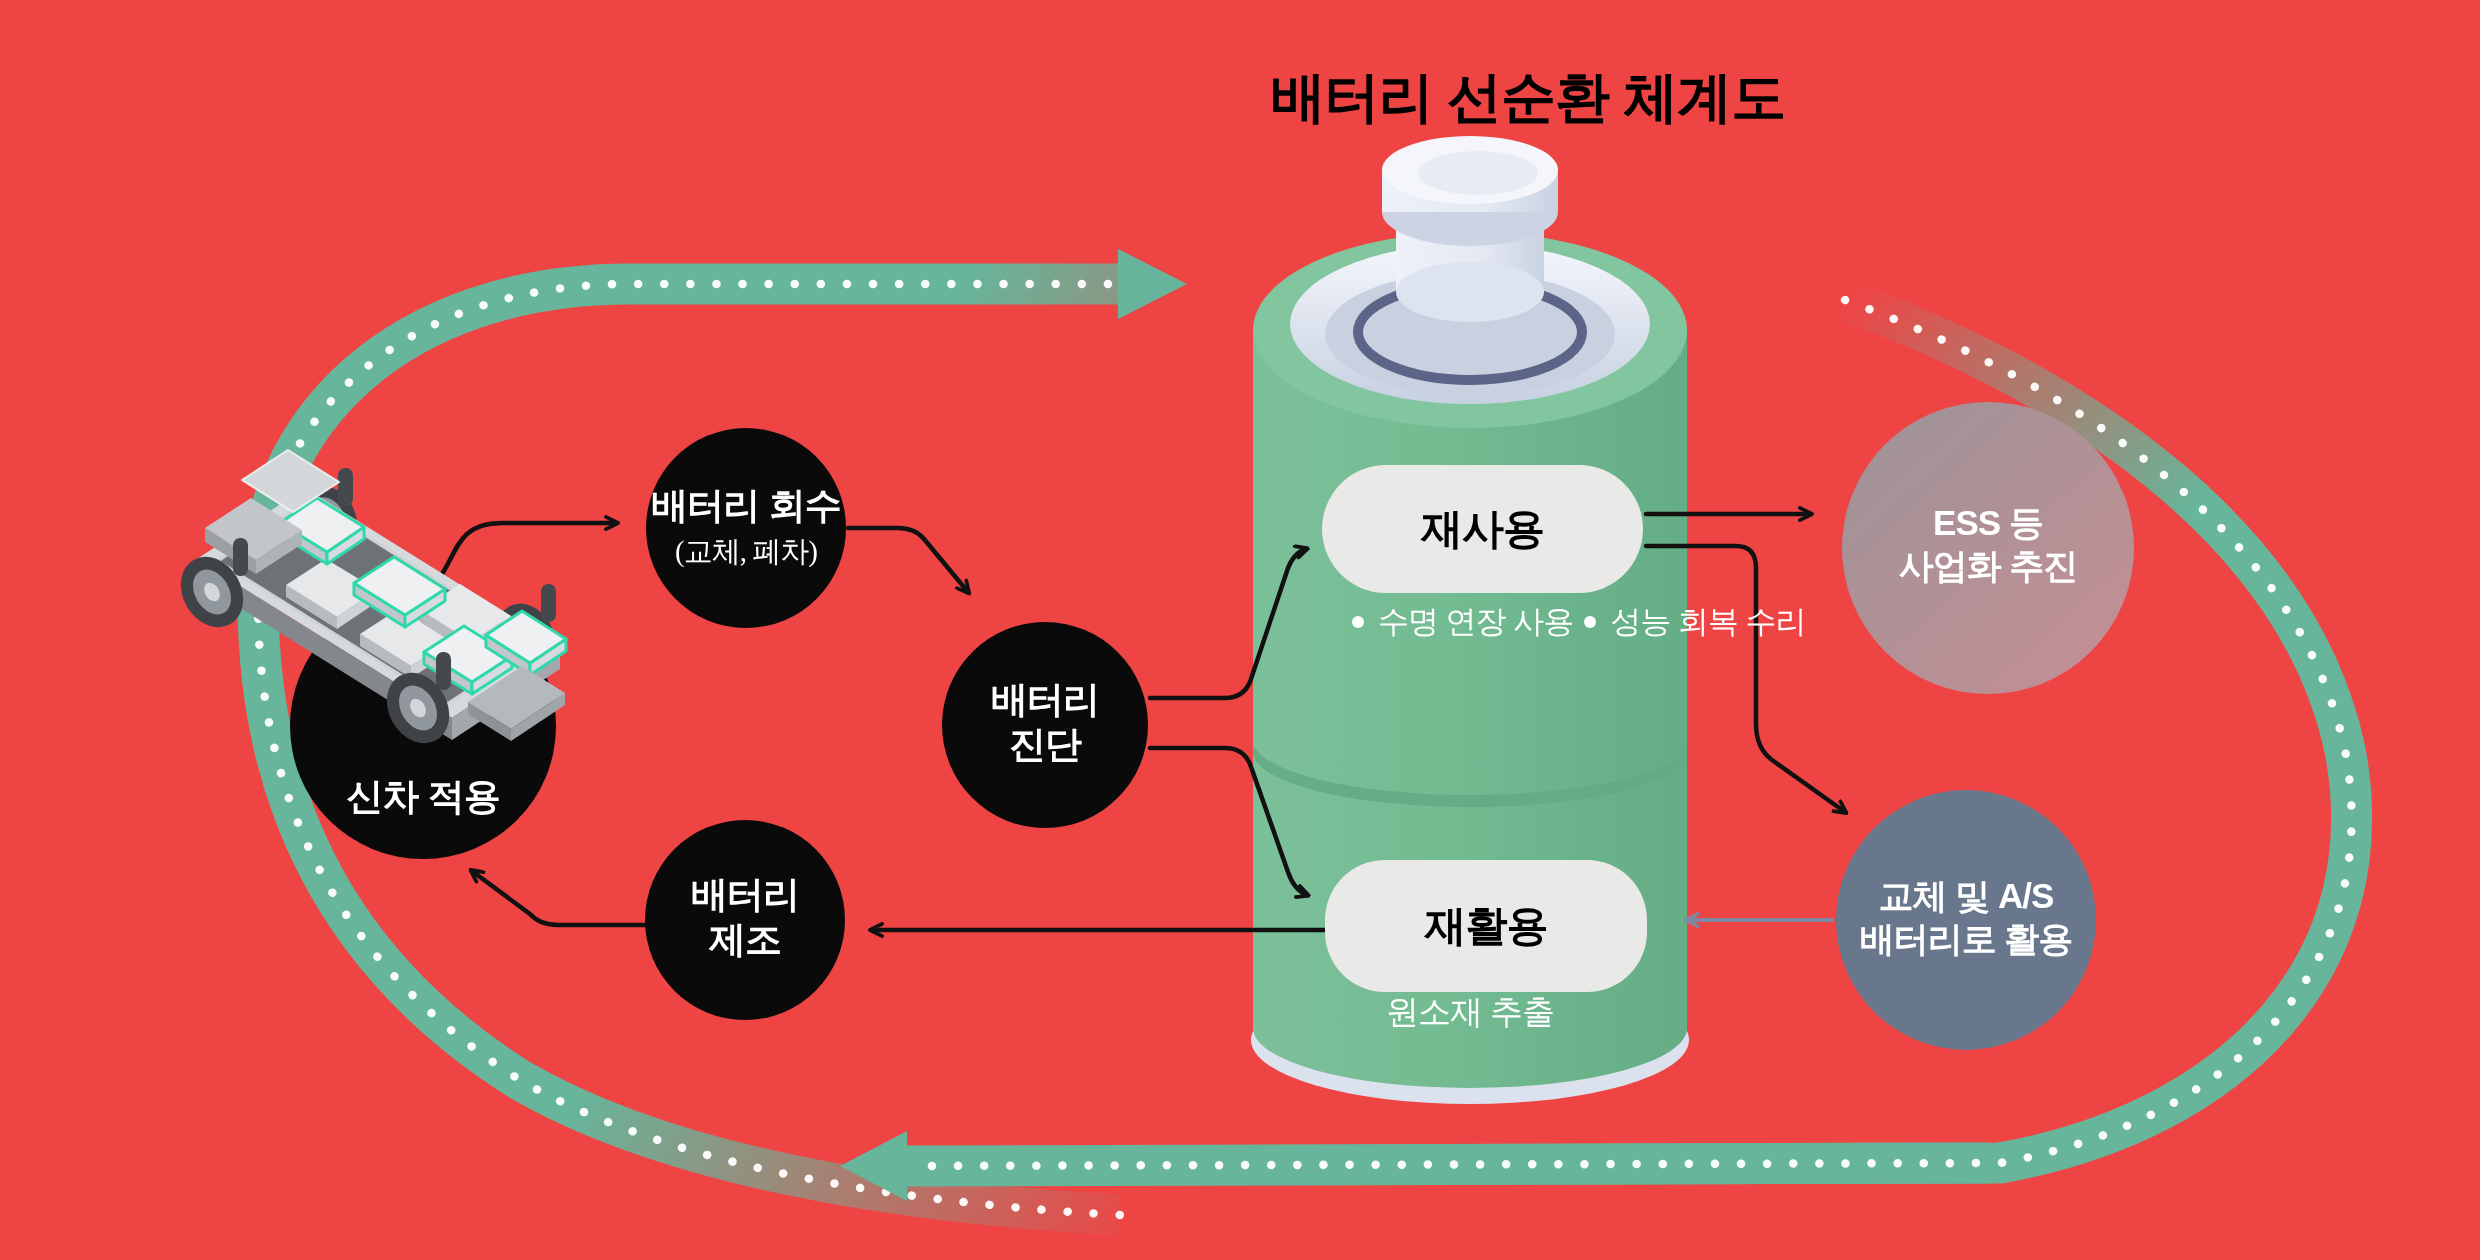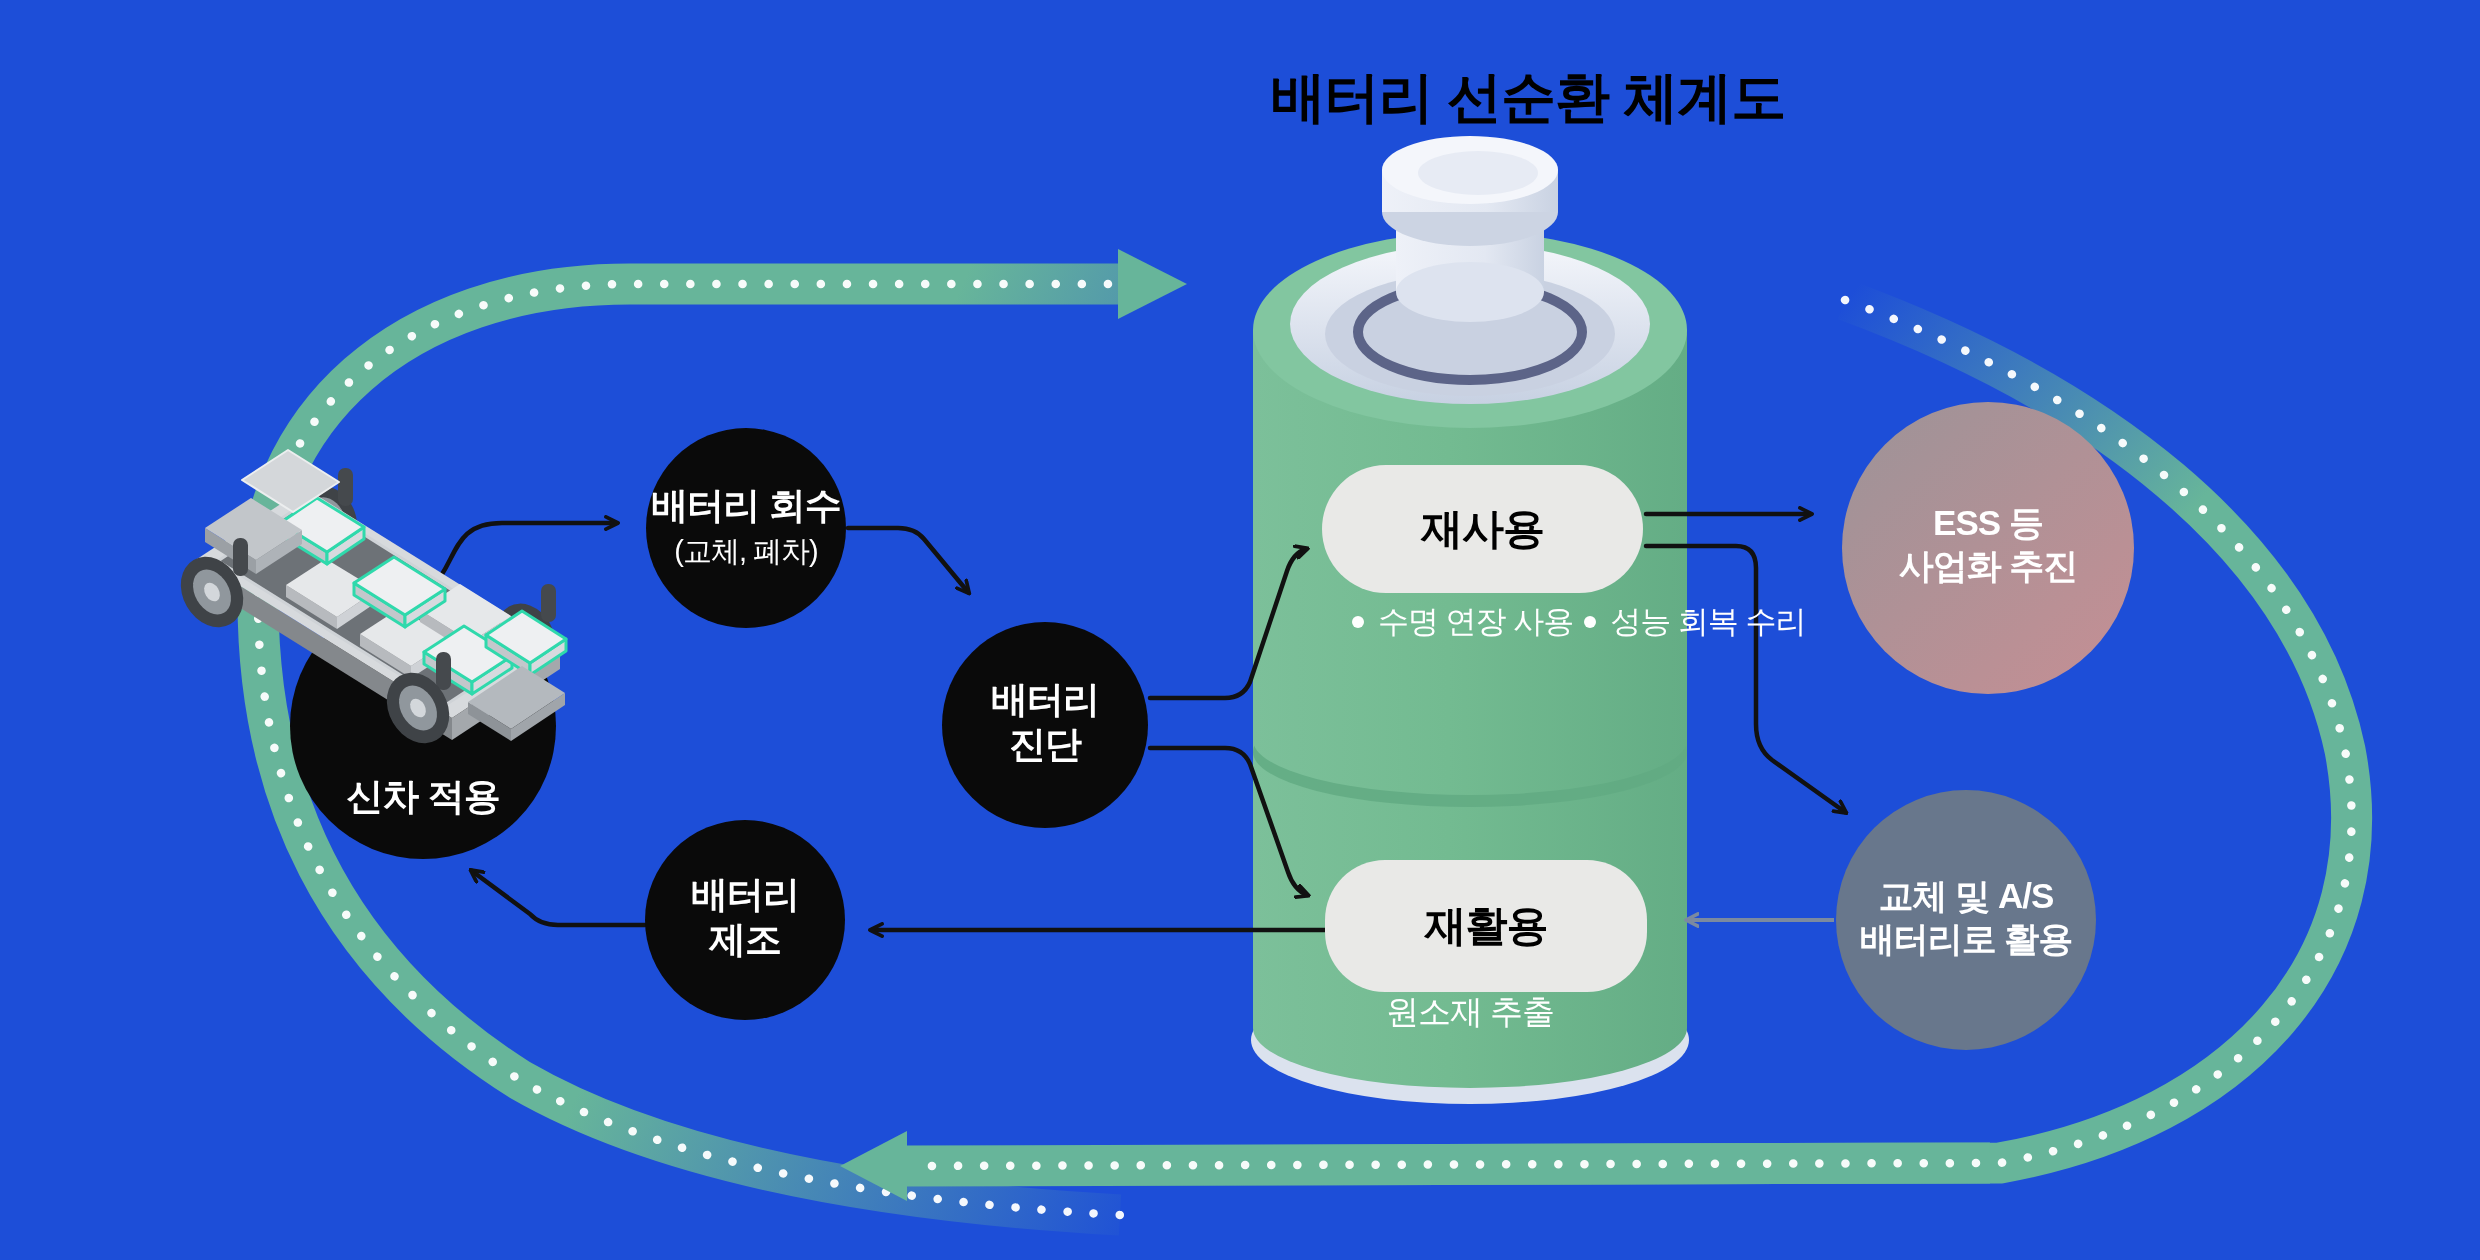--- a/index.html
+++ b/index.html
@@ -1,23 +1,23 @@
 <!DOCTYPE html>
 <html><head>
 <meta charset="utf-8">
 <style>
   html,body{margin:0;padding:0;background:#ffffff;}
   .stage{position:relative;width:2480px;height:1260px;overflow:hidden;
-         font-family:"Liberation Sans","DejaVu Sans",sans-serif;background:#1d4ed8;}
+         font-family:"Liberation Sans","DejaVu Sans",sans-serif;background:#ef4444;}
   .stage svg{position:absolute;left:0;top:0;}
   .lbl{position:absolute;transform:translate(-50%,-50%);text-align:center;
        white-space:pre-line;line-height:1.22;}
   .page-title{font-size:55px;font-weight:800;color:#000;letter-spacing:-1px;}
   .node-label{font-size:37px;font-weight:800;color:#fff;letter-spacing:-1px;}
-  .node-sub{font-size:29px;font-weight:400;color:#fff;letter-spacing:-1px;}
+  .node-sub{font-size:29px;font-weight:400;color:#fff;letter-spacing:-1px;font-family:Liberation Serif, serif;}
   .pill{position:absolute;background:#e9e9e7;display:flex;align-items:center;justify-content:center;}
   .pill-reuse{left:1322px;top:465px;width:321px;height:128px;border-radius:64px;}
   .pill-recycle{left:1325px;top:860px;width:322px;height:132px;border-radius:60px;}
   .pill-text{font-size:42px;font-weight:800;color:#000;letter-spacing:-1px;}
   .bullets{position:absolute;left:1352px;top:601px;display:flex;flex-direction:row;gap:11px;}
   .bullet-row{display:flex;align-items:center;gap:14px;}
   .bullet-dot{width:12px;height:12px;border-radius:50%;background:#fff;flex:0 0 auto;}
   .bullet-text{font-size:31px;color:#fff;letter-spacing:-1px;white-space:nowrap;}
   .caption{font-size:33px;color:#fff;letter-spacing:-1px;}
   .outcome-label{font-size:35px;font-weight:800;color:#fff;letter-spacing:-1px;}

